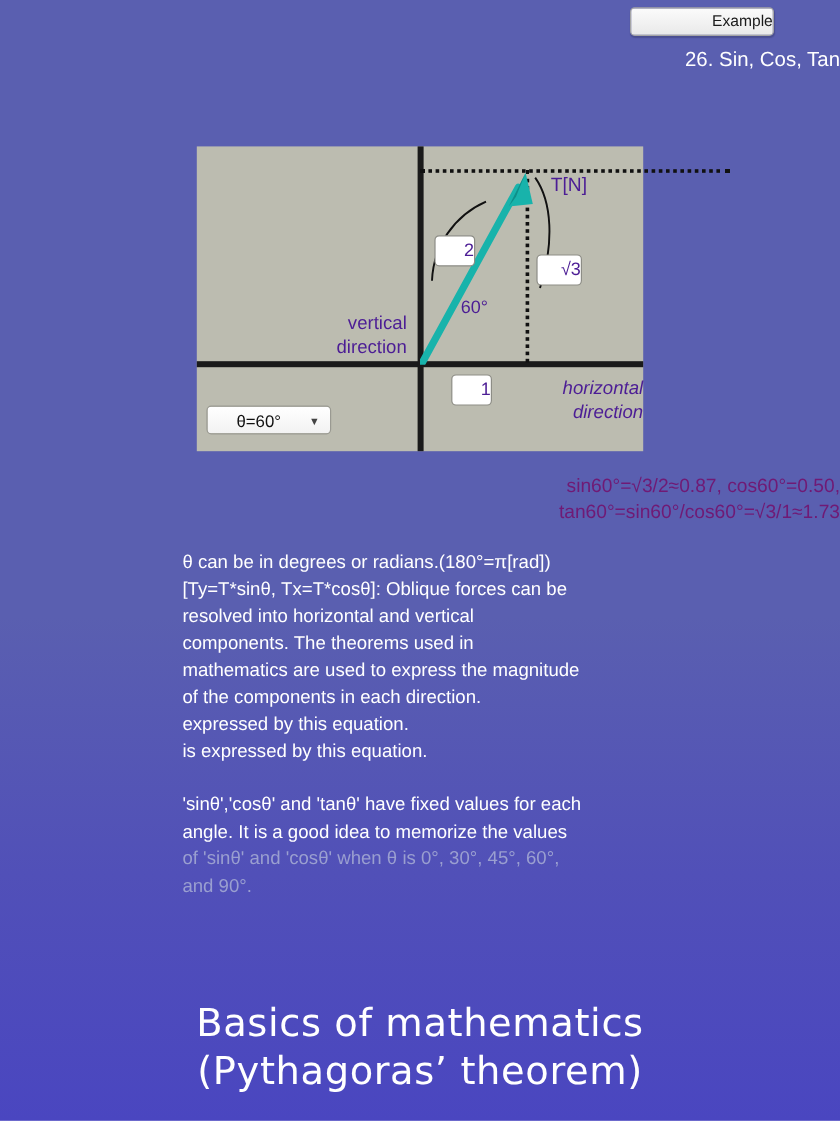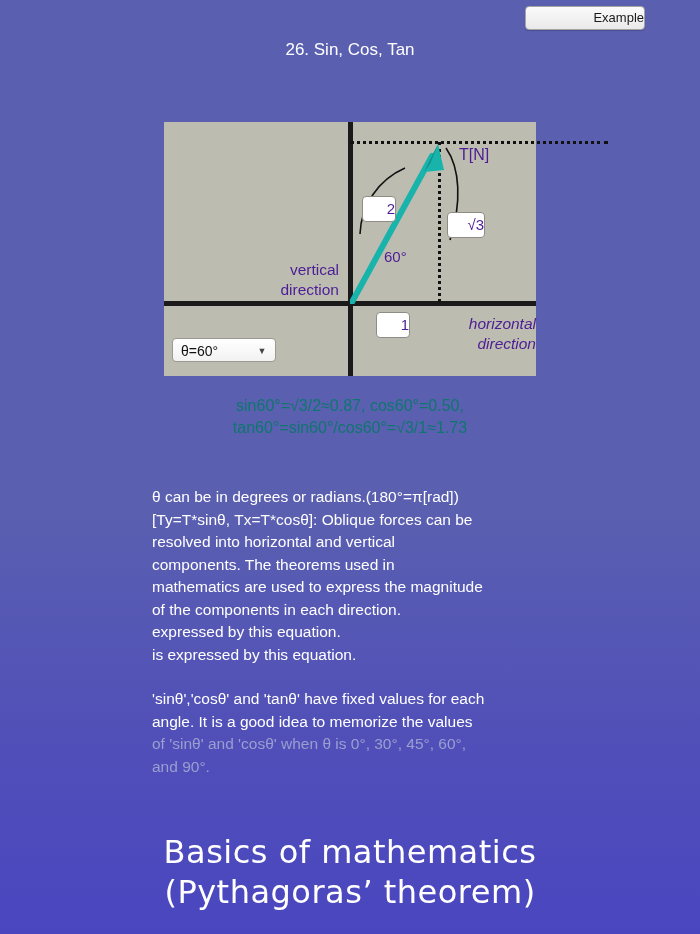--- a/index.html
+++ b/index.html
@@ -36,21 +36,21 @@
     text-align: right;
     box-shadow: 0 1px 1px rgba(0,0,0,0.18);
   }
 
   
   .slide-title {
     position: absolute;
     top: 40px;
     left: 0;
     width: 100%;
-    text-align: center;
+    text-align: right;
     font-size: 17px;
     color: #ffffff;
   }
 
   
   .figure {
     position: absolute;
     left: 164px;
     top: 122px;
     width: 372px;
@@ -173,57 +173,56 @@
     left: 8px;
     top: 216px;
     width: 104px;
     height: 24px;
     background: linear-gradient(180deg, #ffffff 0%, #f2f2f2 100%);
     border: 1px solid #9a9a92;
     border-radius: 4px;
     font-size: 14px;
     color: #111111;
     line-height: 24px;
-    padding-left: 8px;
+    padding-left: 24px;
     box-sizing: border-box;
   }
   .theta-select .caret {
     position: absolute;
     right: 5px;
     top: 0;
     width: 16px;
     height: 24px;
     line-height: 24px;
     text-align: center;
     font-size: 9px;
     color: #444444;
   }
 
   
   .formulas {
     position: absolute;
     left: 0;
     top: 395px;
     width: 100%;
-    text-align: center;
+    text-align: right;
     font-size: 16px;
     line-height: 22px;
-    color: #0f766e;
+    color: #701a75;
   }
 
   
   .body-text {
     position: absolute;
     left: 152px;
     top: 458px;
     width: 420px;
     font-size: 15.5px;
     line-height: 22.5px;
     color: #ffffff;
-    margin-top: 28px;
   }
   .body-text p { margin: 0; }
   .para-gap { height: 22px; }
   .dim { color: #9a9fd0; }
 
   
   .footer {
     position: absolute;
     left: 0;
     bottom: 22px;

